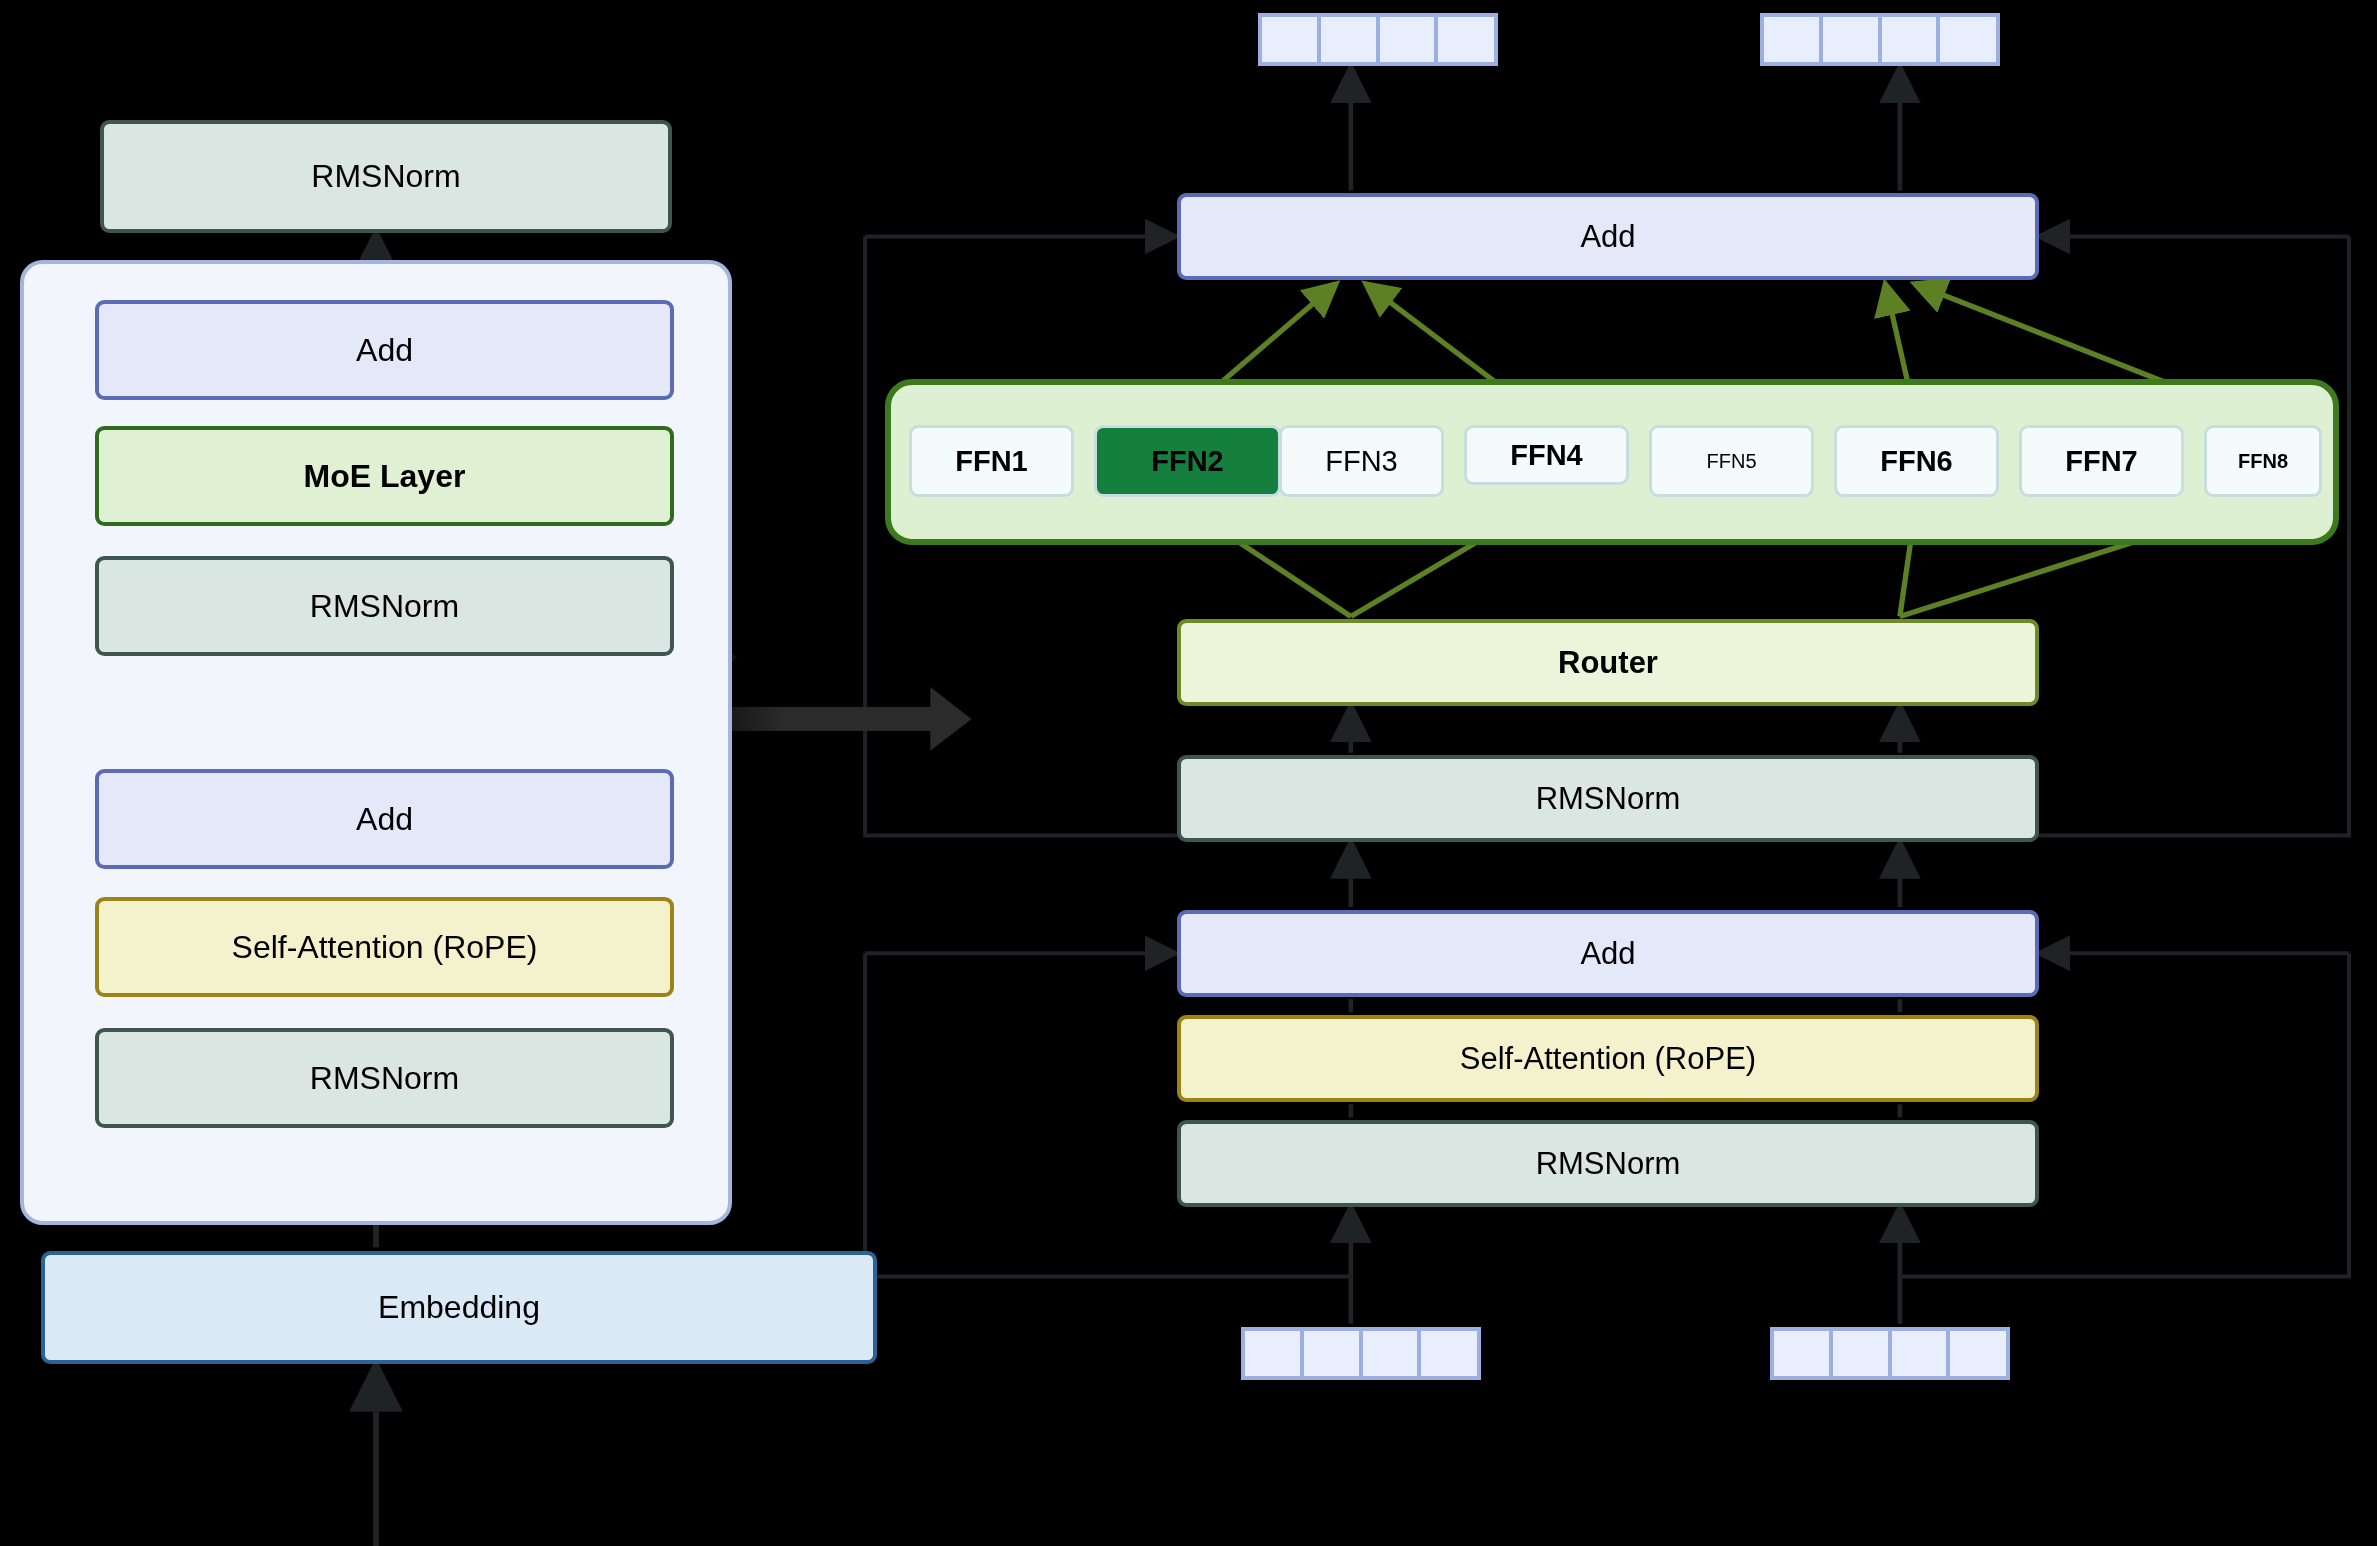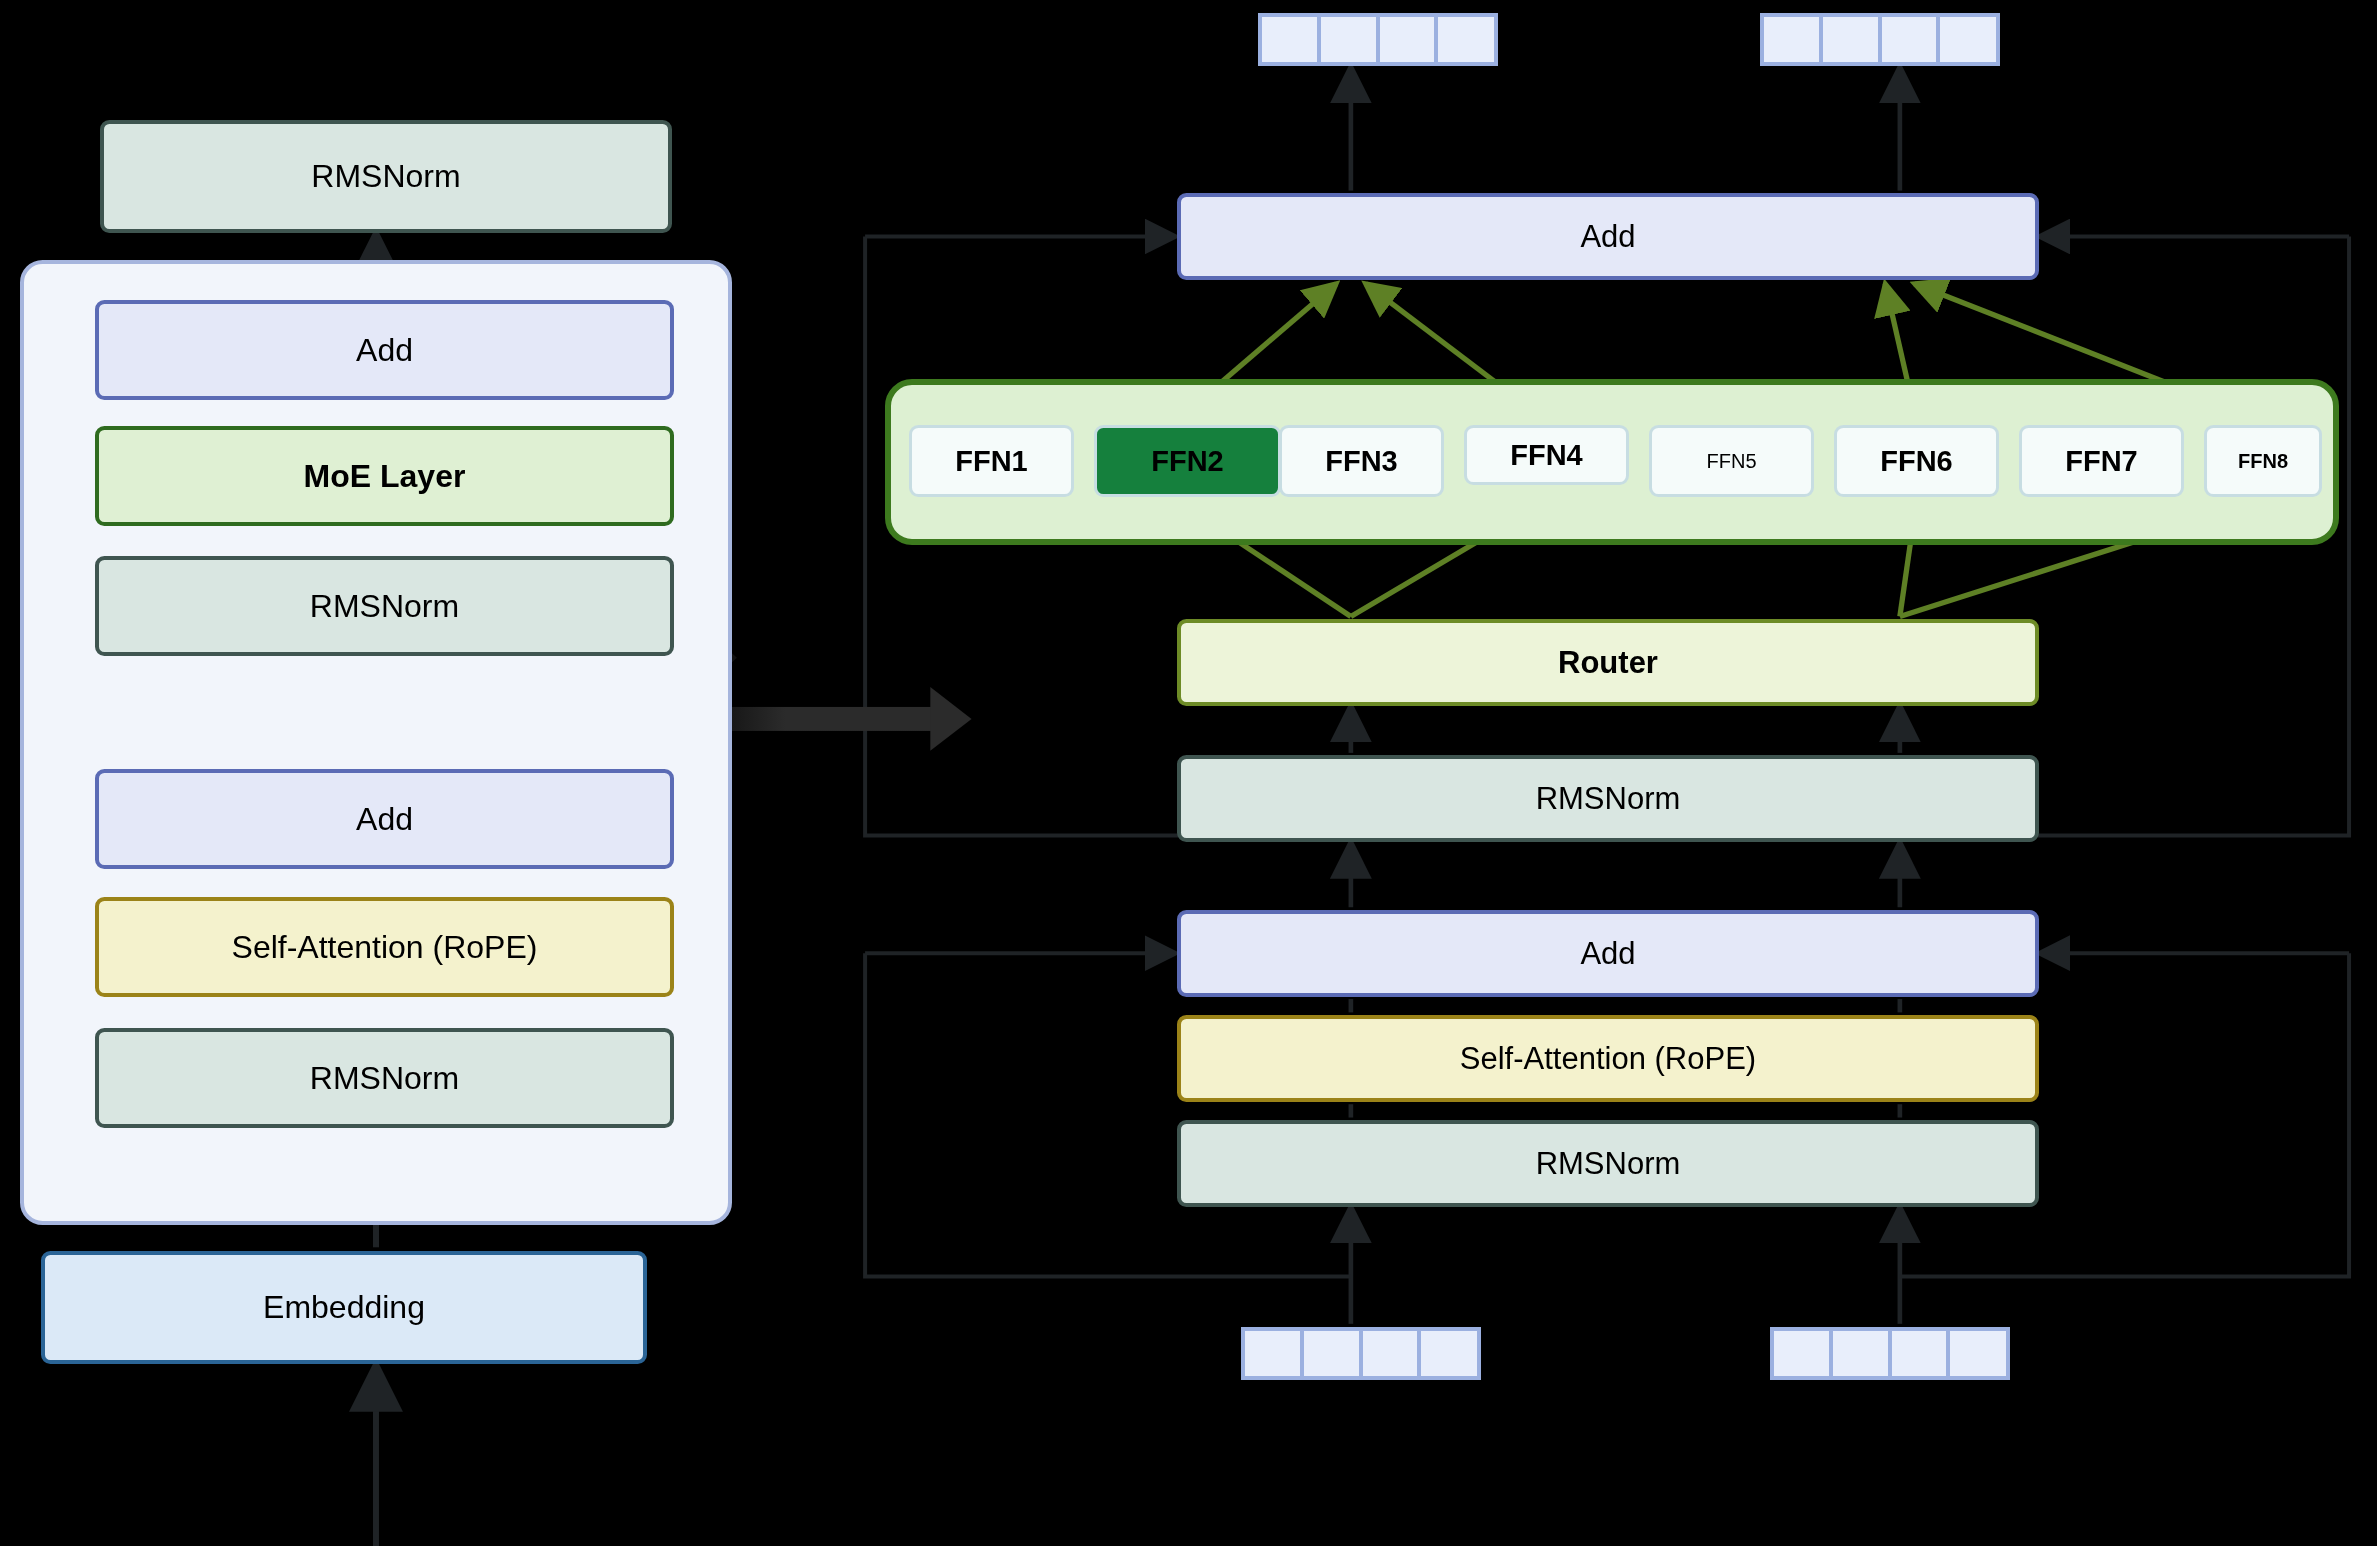--- a/index.html
+++ b/index.html
@@ -96,21 +96,21 @@
       </div>
       <div class="box" style="left: 95px; top: 769px; width: 579px; height: 100px; background: rgb(228, 232, 248); border: 4px solid rgb(91, 107, 181); border-radius: 9.3px;">
         <span class="boxlabel" style="font-size: 32px;">Add</span>
       </div>
       <div class="box" style="left: 95px; top: 897px; width: 579px; height: 100px; background: rgb(244, 242, 205); border: 4px solid rgb(155, 131, 24); border-radius: 9.3px;">
         <span class="boxlabel" style="font-size: 32px;">Self-Attention (RoPE)</span>
       </div>
       <div class="box" style="left: 95px; top: 1028px; width: 579px; height: 100px; background: rgb(217, 230, 225); border: 4px solid rgb(63, 85, 80); border-radius: 9.3px;">
         <span class="boxlabel" style="font-size: 32px;">RMSNorm</span>
       </div>
-      <div class="box" style="left: 41px; top: 1251px; width: 606px; height: 113px; background: rgb(219, 233, 247); border: 4px solid rgb(42, 100, 150); border-radius: 9.3px;">
+      <div class="box" style="left: 41px; top: 1251px; width: 836px; height: 113px; background: rgb(219, 233, 247); border: 4px solid rgb(42, 100, 150); border-radius: 9.3px;">
         <span class="boxlabel" style="font-size: 32px;">Embedding</span>
       </div>
       <div class="box" style="left: 885px; top: 379px; width: 1454px; height: 166px; background: rgb(221, 240, 210); border: 6.7px solid rgb(61, 122, 30); border-radius: 27px;"></div>
       <div class="box" style="left: 1177px; top: 193px; width: 862px; height: 87px; background: rgb(228, 232, 248); border: 4px solid rgb(91, 107, 181); border-radius: 9.3px;">
         <span class="boxlabel" style="font-size: 31px;">Add</span>
       </div>
       <div class="box" style="left: 1177px; top: 619px; width: 862px; height: 87px; background: rgb(237, 244, 217); border: 4px solid rgb(109, 139, 38); border-radius: 9.3px;">
         <span class="boxlabel" style="font-size: 31px; font-weight: bold;">Router</span>
       </div>
       <div class="box" style="left: 1177px; top: 755px; width: 862px; height: 87px; background: rgb(217, 230, 225); border: 4px solid rgb(63, 85, 80); border-radius: 9.3px;">
@@ -125,21 +125,21 @@
       <div class="box" style="left: 1177px; top: 1120px; width: 862px; height: 87px; background: rgb(217, 230, 225); border: 4px solid rgb(63, 85, 80); border-radius: 9.3px;">
         <span class="boxlabel" style="font-size: 31px;">RMSNorm</span>
       </div>
       <div class="box" style="left: 909px; top: 425px; width: 165px; height: 72px; background: rgb(245, 251, 250); border: 3.3px solid rgb(199, 221, 226); border-radius: 9.3px;">
         <span style="font-size: 29px; font-weight: bold;">FFN1</span>
       </div>
       <div class="box" style="left: 1094px; top: 425px; width: 187px; height: 72px; background: #15803d; border: 3.3px solid rgb(199, 221, 226); border-radius: 9.3px;">
         <span style="font-size: 29px; font-weight: bold;">FFN2</span>
       </div>
       <div class="box" style="left: 1279px; top: 425px; width: 165px; height: 72px; background: rgb(245, 251, 250); border: 3.3px solid rgb(199, 221, 226); border-radius: 9.3px;">
-        <span style="font-size: 29px; font-weight: bold; text-align: center;">FFN3</span>
+        <span style="font-size: 29px; font-weight: normal; text-align: center;">FFN3</span>
       </div>
       <div class="box" style="left: 1464px; top: 425px; width: 165px; height: 60px; background: rgb(245, 251, 250); border: 3.3px solid rgb(199, 221, 226); border-radius: 9.3px;">
         <span style="font-size: 29px; font-weight: bold;">FFN4</span>
       </div>
       <div class="box" style="left: 1649px; top: 425px; width: 165px; height: 72px; background: rgb(245, 251, 250); border: 3.3px solid rgb(199, 221, 226); border-radius: 9.3px;">
         <span style="font-size: 20px; font-weight: normal;">FFN5</span>
       </div>
       <div class="box" style="left: 1834px; top: 425px; width: 165px; height: 72px; background: rgb(245, 251, 250); border: 3.3px solid rgb(199, 221, 226); border-radius: 9.3px;">
         <span style="font-size: 29px; font-weight: bold;">FFN6</span>
       </div>

